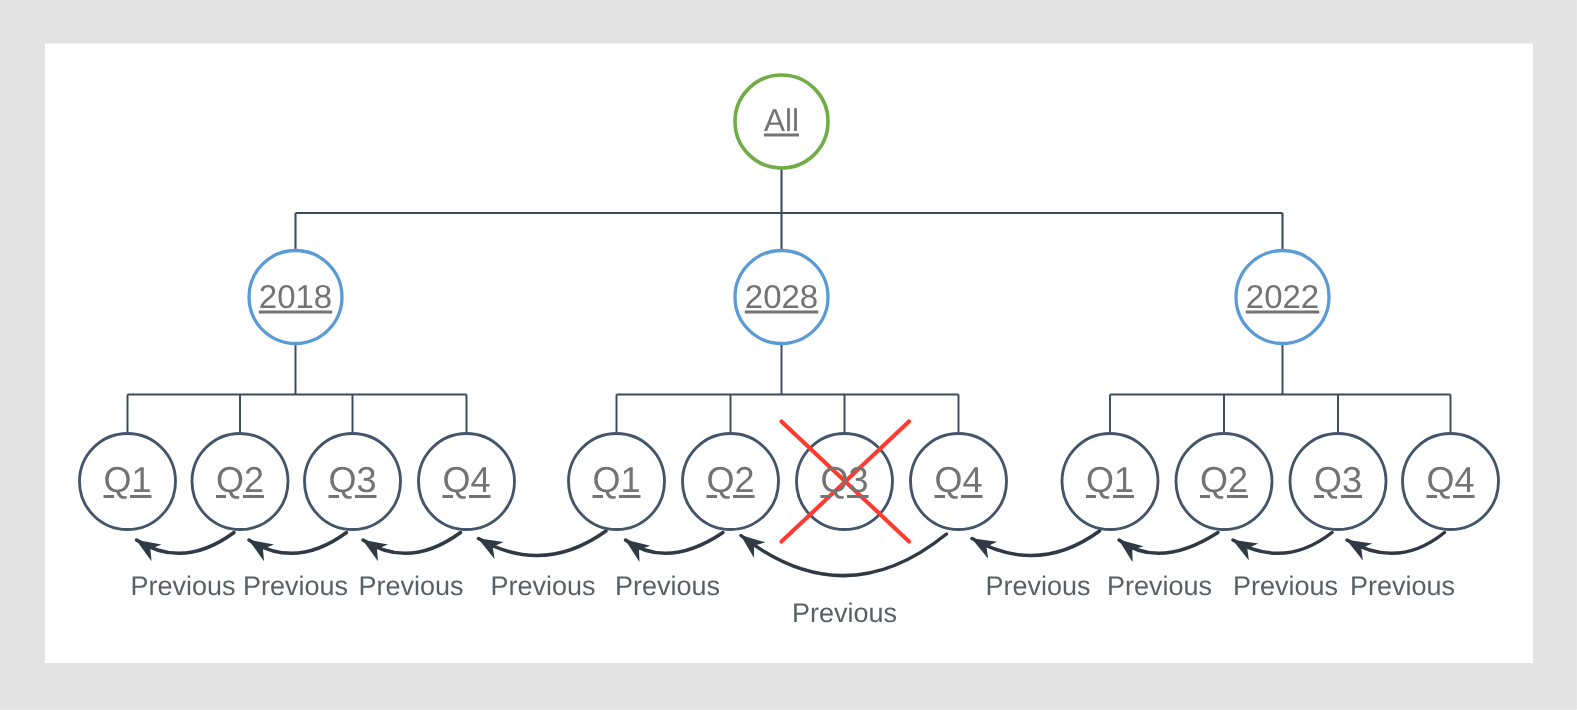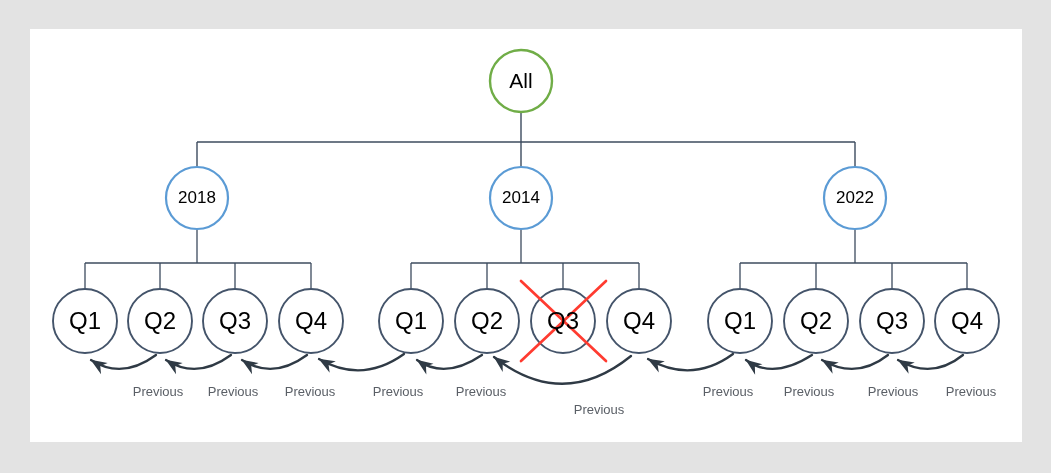--- a/index.html
+++ b/index.html
@@ -26,35 +26,35 @@
   #diagram {
     position: absolute;
     left: 0;
     top: 0;
     width: 1051px;
     height: 473px;
   }
   .node-label {
     position: absolute;
     transform: translate(-50%, -50%);
-    color: #000000;
+    color: #737373;
     white-space: nowrap;
     pointer-events: none;
+    text-decoration: underline;
   }
   .label-all   { font-size: 21px; }
-  .label-year  { font-size: 17px; }
+  .label-year  { font-size: 22px; }
   .label-qtr   { font-size: 24px; }
   .edge-label {
     position: absolute;
     transform: translate(-50%, -50%);
-    font-size: 13px;
+    font-size: 18px;
     color: #5a5f66;
     white-space: nowrap;
     pointer-events: none;
-    margin-left: 36px;
   }
 </style>
 </head>
 <body>
 
 <div id="stage">
   <div id="canvas"></div>
 
   <svg id="diagram" viewBox="0 0 1051 473">
     <defs>
@@ -135,21 +135,21 @@
     <g stroke="#FF3B30" stroke-width="2.7" stroke-linecap="round">
       <line x1="521" y1="281" x2="606" y2="361"></line>
       <line x1="606" y1="281" x2="521" y2="361"></line>
     </g>
   </svg>
 
   <div>
     <div class="node-label label-all" style="left:521px; top:81px;">All</div>
 
     <div class="node-label label-year" style="left:197px; top:198px;">2018</div>
-    <div class="node-label label-year" style="left:521px; top:198px;">2014</div>
+    <div class="node-label label-year" style="left:521px; top:198px;">2028</div>
     <div class="node-label label-year" style="left:855px; top:198px;">2022</div>
 
     <div class="node-label label-qtr" style="left:85px;  top:321px;">Q1</div>
     <div class="node-label label-qtr" style="left:160px; top:321px;">Q2</div>
     <div class="node-label label-qtr" style="left:235px; top:321px;">Q3</div>
     <div class="node-label label-qtr" style="left:311px; top:321px;">Q4</div>
     <div class="node-label label-qtr" style="left:411px; top:321px;">Q1</div>
     <div class="node-label label-qtr" style="left:487px; top:321px;">Q2</div>
     <div class="node-label label-qtr" style="left:563px; top:321px;">Q3</div>
     <div class="node-label label-qtr" style="left:639px; top:321px;">Q4</div>

